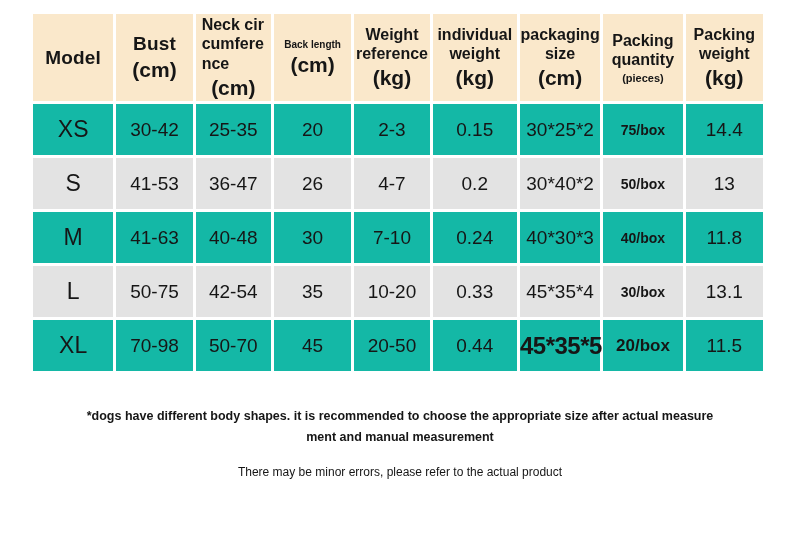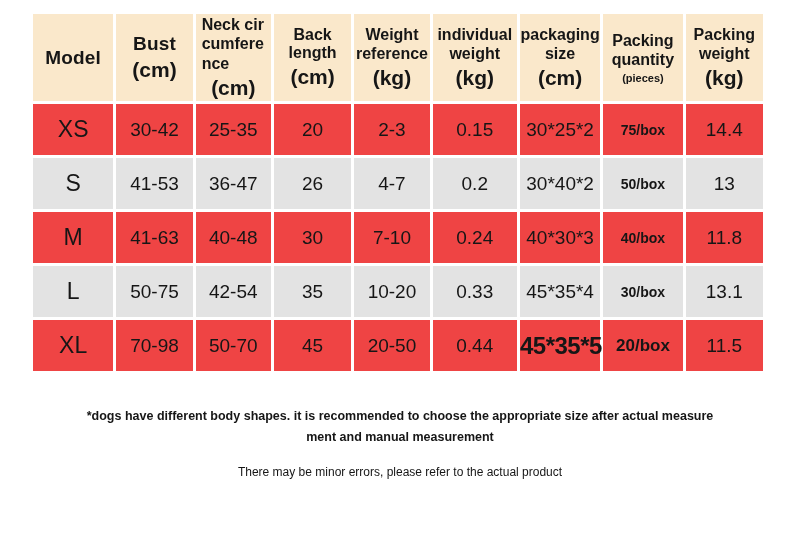--- a/index.html
+++ b/index.html
@@ -33,33 +33,33 @@
     padding: 0 2px;
   }
   .hwrap {
     display: flex;
     flex-direction: column;
     align-items: center;
     justify-content: center;
     gap: 3px;
   }
   .h-label.lg { font-size: 19px; letter-spacing: 0.2px; }
-  .h-label.md { font-size: 16px; }
+  .h-label.md { font-size: 10px; }
   .h-label.sm { font-size: 16px; line-height: 1.2; }
   .h-label.brk { word-break: break-all; text-align: left; align-self: flex-start; padding-left: 4px; }
   .h-unit.lg { font-size: 21px; }
   .h-unit.sm { font-size: 11px; }
   td {
     height: 51px;
     text-align: center;
     vertical-align: middle;
     font-size: 19px;
     padding: 0;
   }
-  tr.row-light td { background: #ef4444; }
+  tr.row-light td { background: #14b8a6; }
   tr.row-dark  td { background: #e3e3e3; }
   td.model-cell { font-size: 23px; }
   td.qty-cell { font-size: 14px; font-weight: bold; }
   tr.row-xl td.pkg-cell { font-weight: bold; font-size: 24px; letter-spacing: -0.5px; text-align: right; }
   tr.row-xl td.qty-cell { font-size: 17px; }
   .notes {
     margin-top: 32px;
     text-align: center;
   }
   .note-1 {

